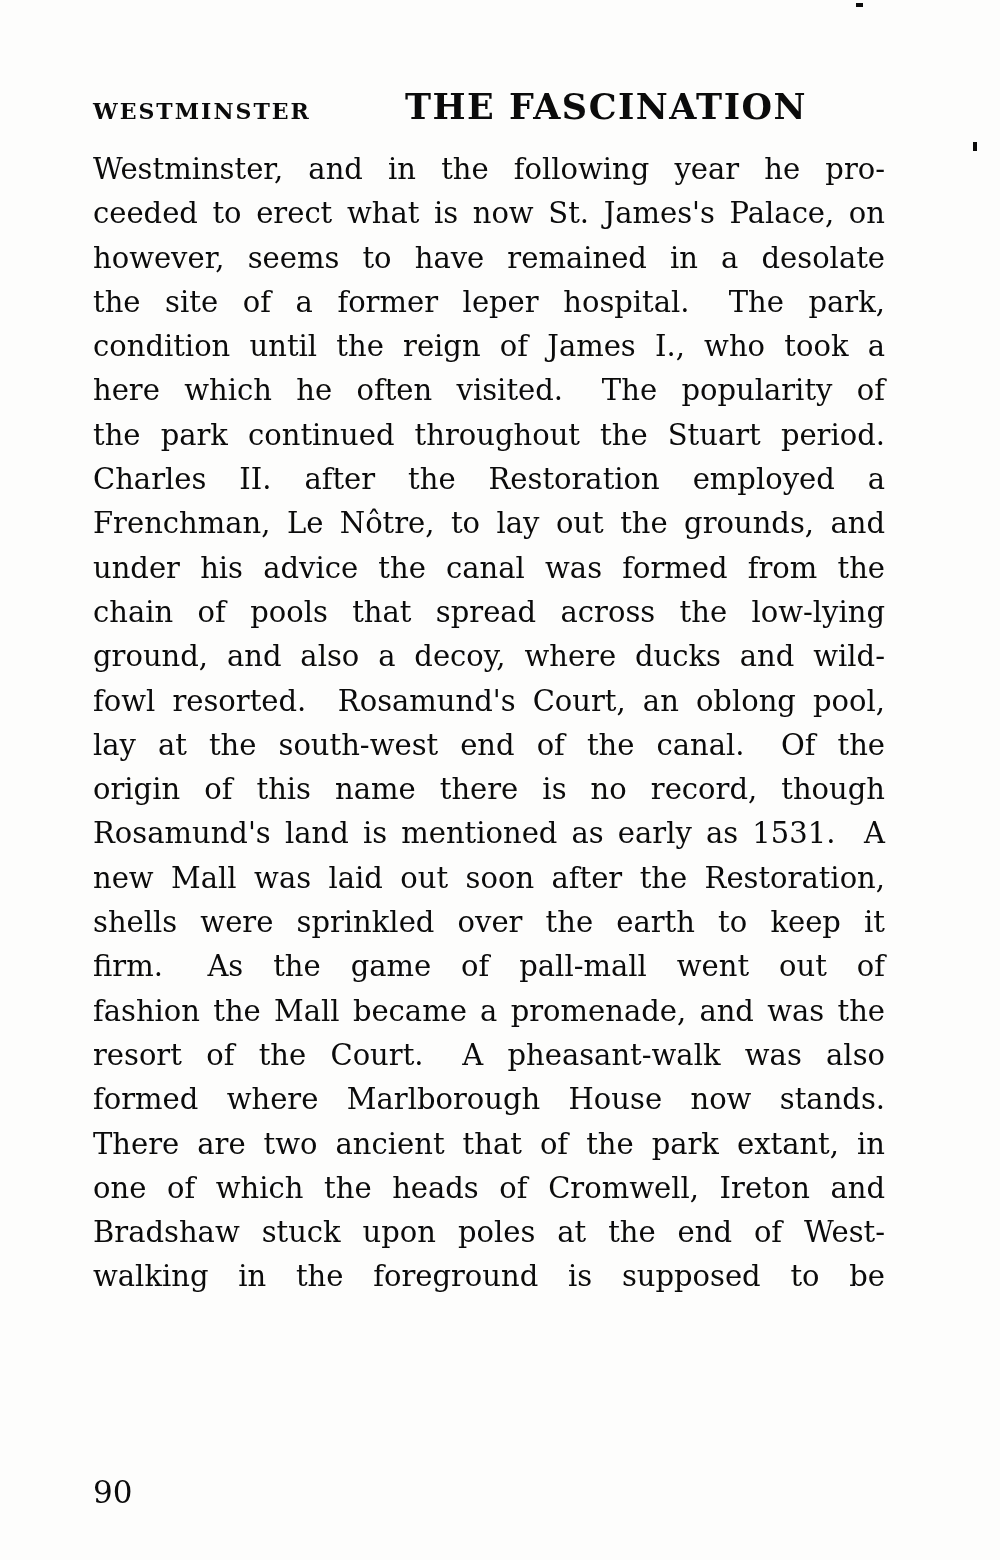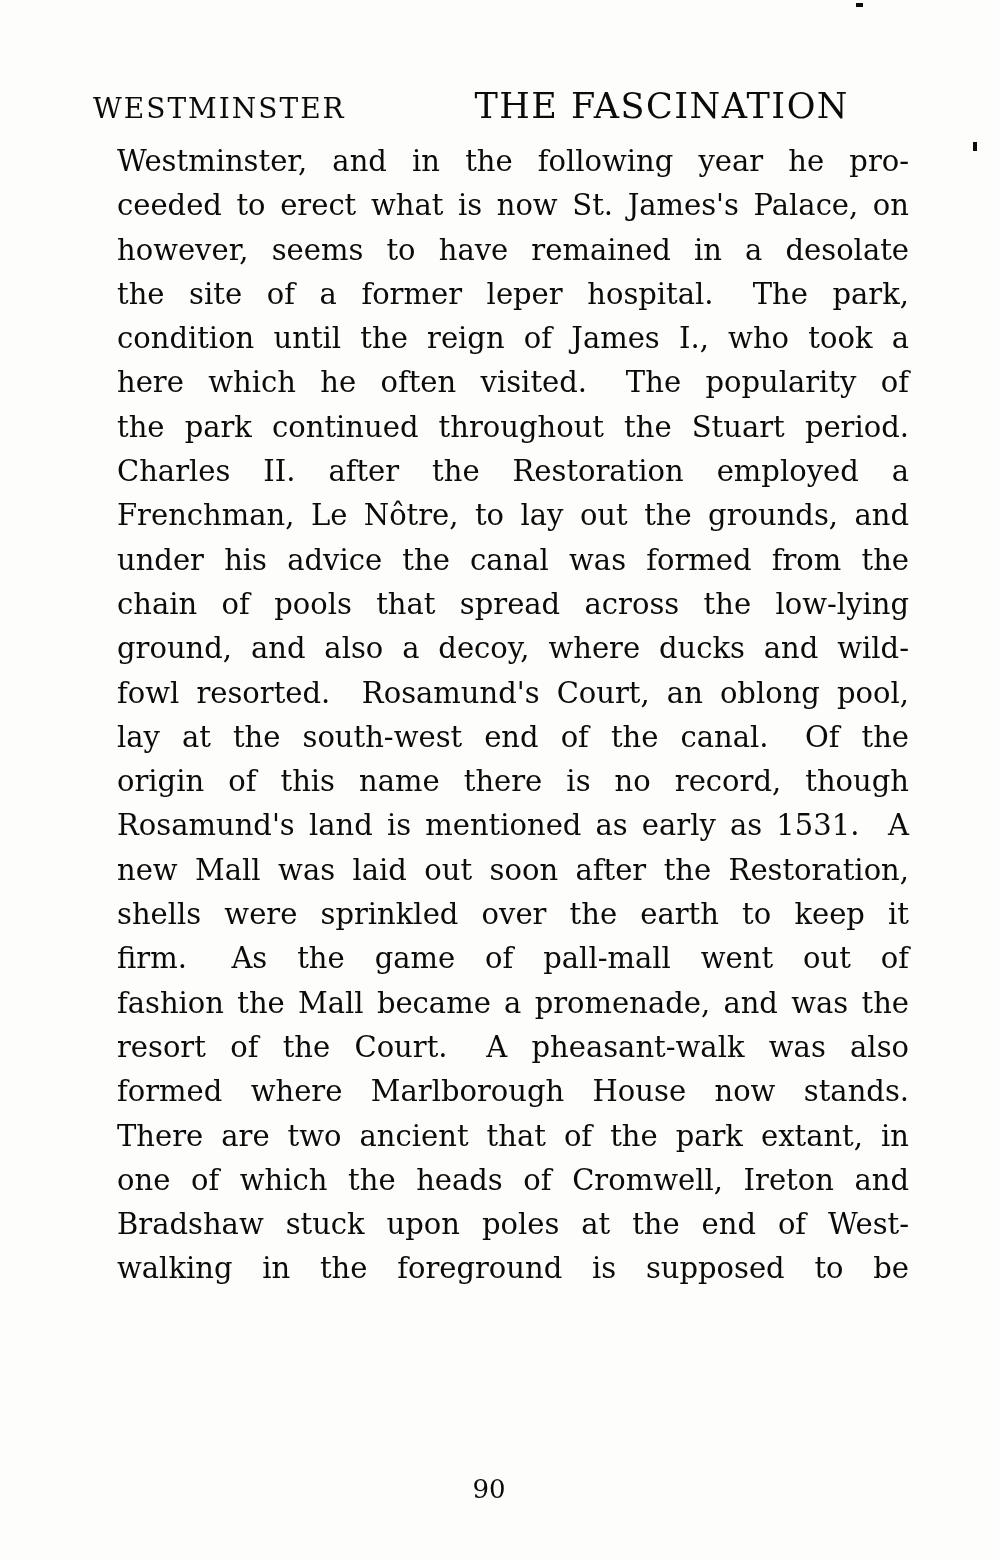--- a/index.html
+++ b/index.html
@@ -9,40 +9,40 @@
     position:relative; width:1000px; height:1560px;
     background:var(--paper); color:var(--ink);
     font-family:"DejaVu Serif","Liberation Serif",serif;
     overflow:hidden;
   }
   .header {
     position:absolute; left:93px; top:86px; width:792px;
     display:flex; justify-content:space-between; align-items:baseline;
   }
   .running-head {
-    font-size:28px; letter-spacing:2px; font-weight:400;
+    font-size:22px; letter-spacing:2px; font-weight:700;
     white-space:nowrap;
   }
   .section-title {
-    font-size:35px; font-weight:400; letter-spacing:1.5px;
-    margin-right:36px; white-space:nowrap;
+    font-size:35px; font-weight:700; letter-spacing:1.5px;
+    margin-right:78px; white-space:nowrap;
   }
   .body-text {
-    position:absolute; left:93px; top:139px; width:792px;margin-left:24px;
+    position:absolute; left:93px; top:147px; width:792px;
   }
   .line {
     font-size:29px; line-height:44.3px;
     text-align:justify;
     text-align-last:justify;
     -moz-text-align-last:justify;
     white-space:normal;
   }
   .page-number {
     position:absolute; left:93px; top:1474px; width:792px;
-    text-align:center; font-size:26px;
+    text-align:left; font-size:31px;
   }
   .speck { position:absolute; background:var(--ink); }
   .speck-a { left:856px; top:3px;   width:7px; height:4px; }
   .speck-b { left:973px; top:142px; width:4px; height:9px; }
 </style>
 </head>
 <body>
 
 <div class="page">
 

